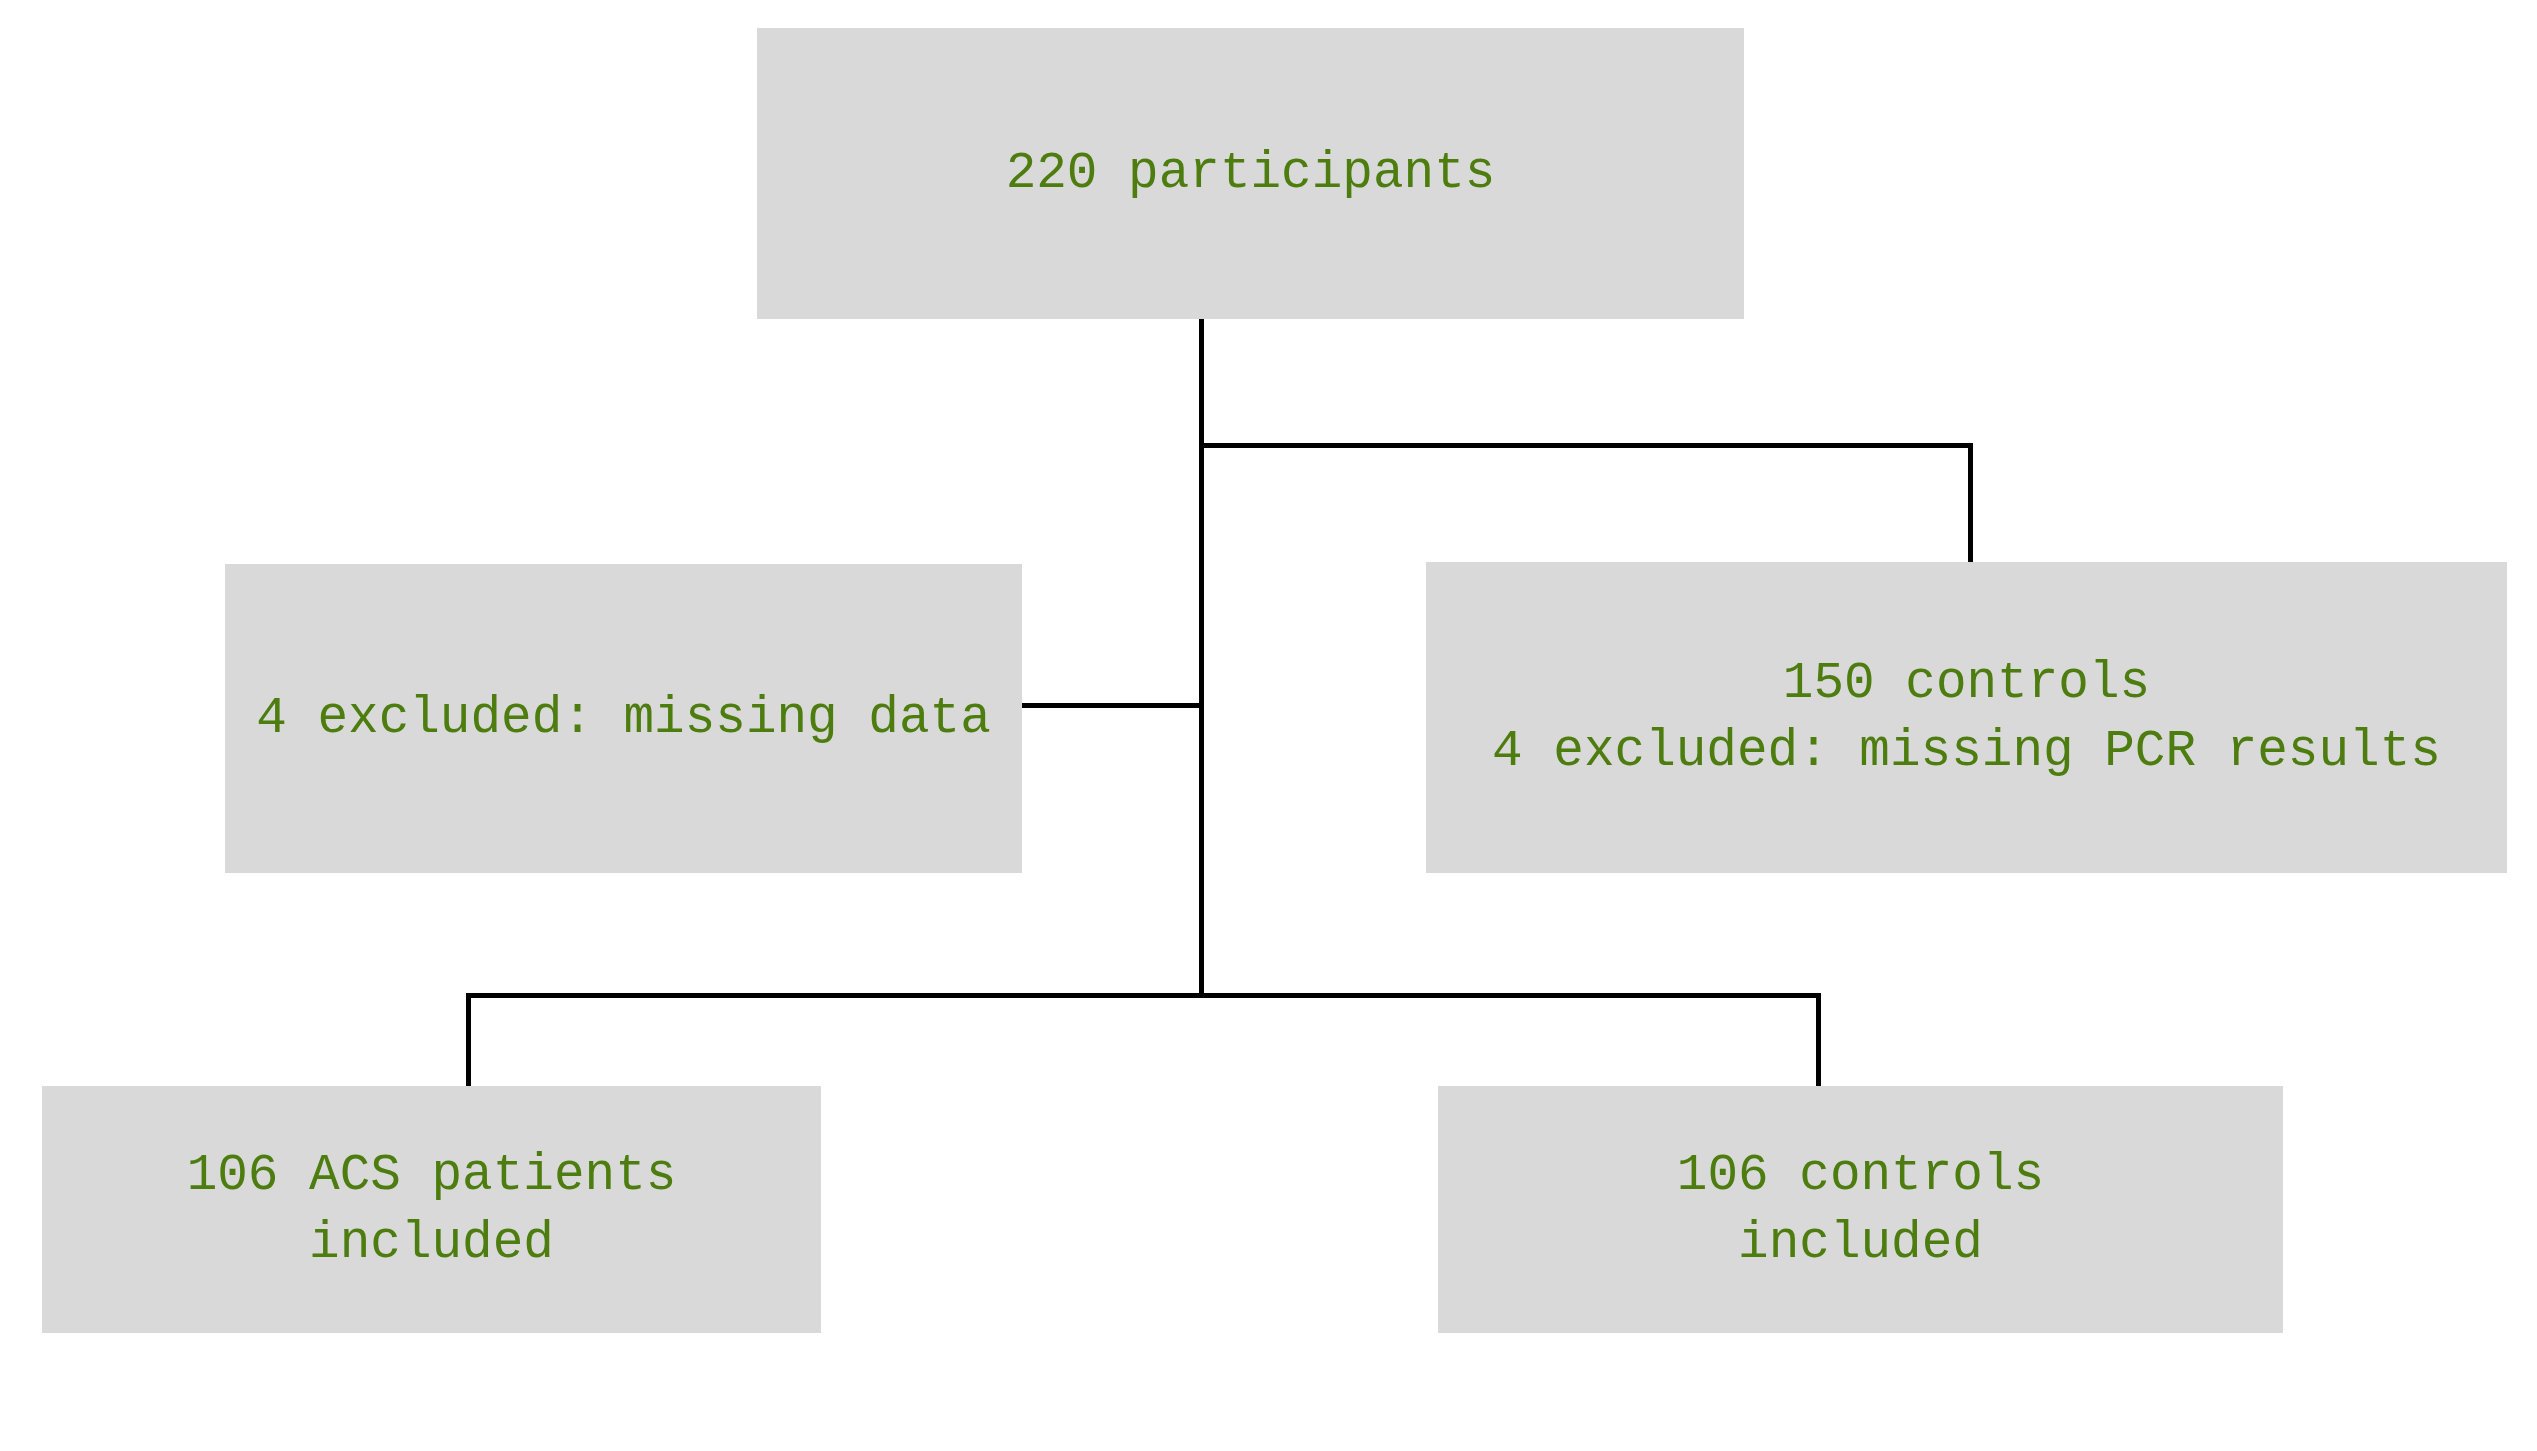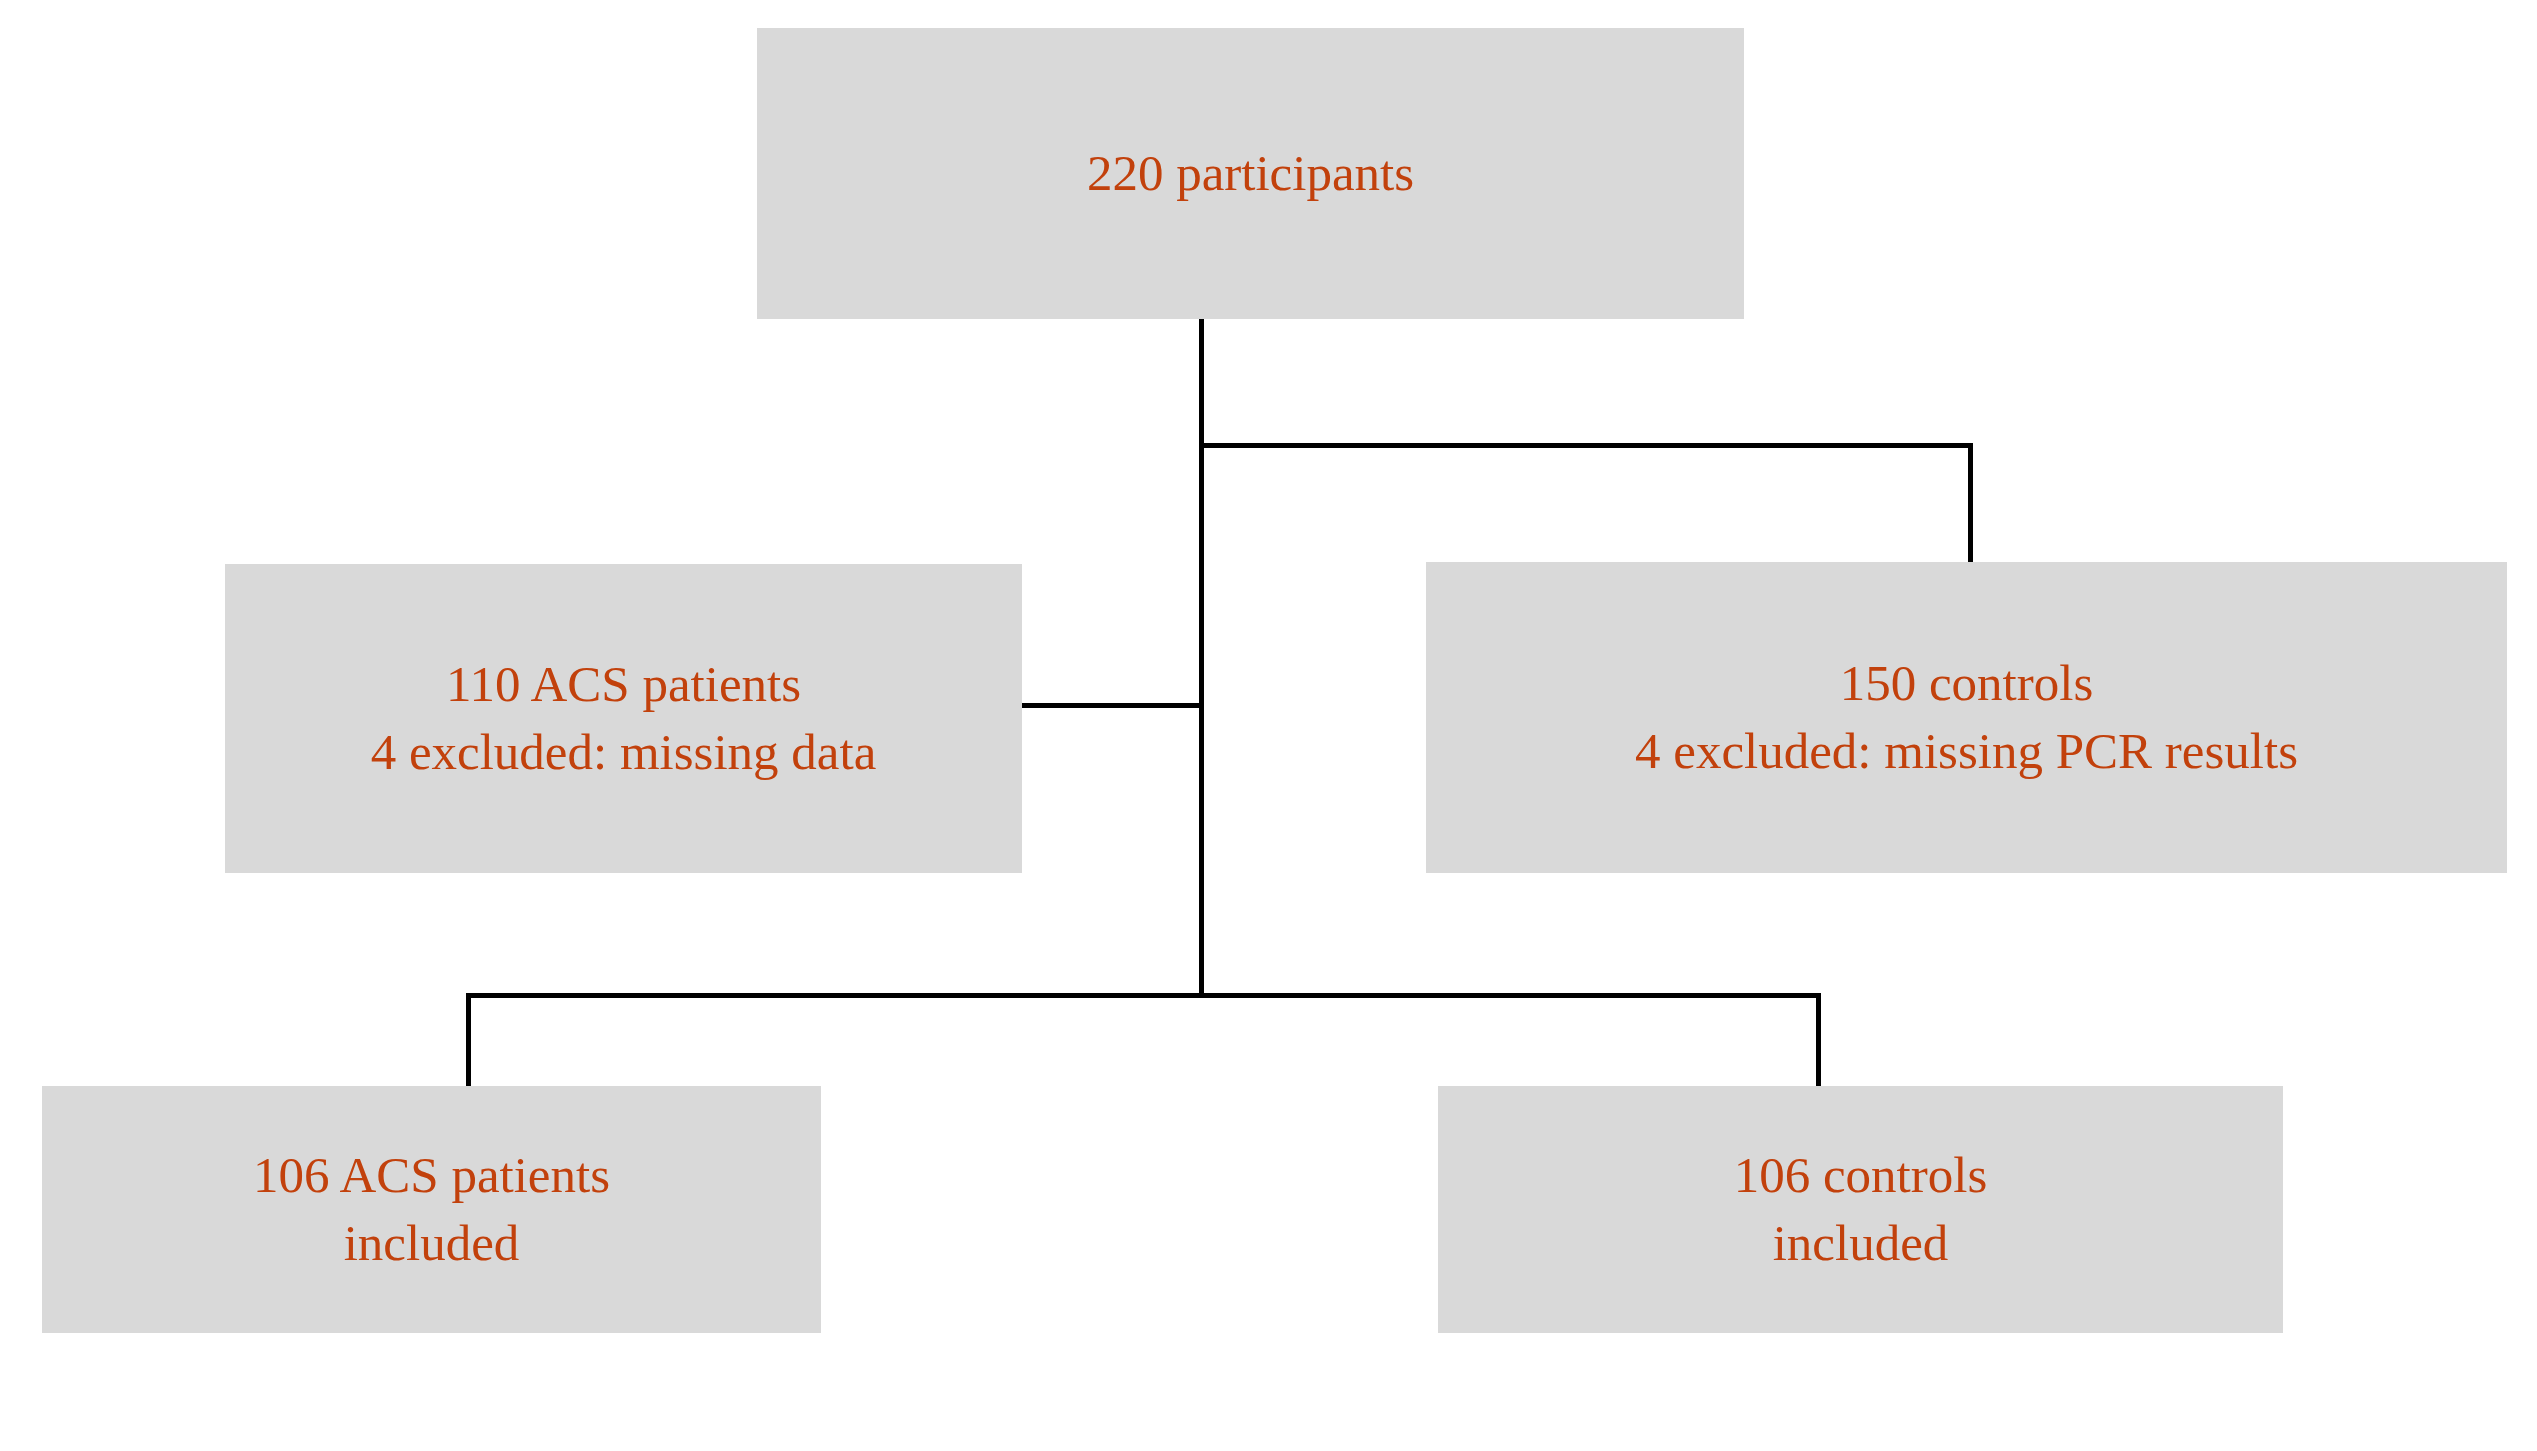--- a/index.html
+++ b/index.html
@@ -19,26 +19,27 @@
     overflow: hidden;
   }
   
   .node {
     position: absolute;
     background: #d9d9d9;
     display: flex;
     flex-direction: column;
     align-items: center;
     justify-content: center;
-    color: #c2410c;
+    color: #4d7c0f;
     font-size: 51px;
     line-height: 1.32;
     z-index: 3;
     box-sizing: border-box;
     padding: 0 10.4px;
+    font-family: Liberation Mono, monospace;
   }
   .node .line {
     display: block;
     white-space: nowrap;
   }
   #node-enrolled  { left: 757px; top: 28px;   width: 987px; height: 291px; }
   #node-acs-pre   { left: 225px;  top: 564px;  width: 797px; height: 309px; }
   #node-ctrl-pre  { left: 1426px; top: 562px;  width: 1081px; height: 311px; }
   #node-acs-post  { left: 42px;   top: 1086px; width: 779px; height: 247px; }
   #node-ctrl-post { left: 1438px; top: 1086px; width: 845px; height: 247px; }
@@ -75,21 +76,20 @@
   <div class="conn h" id="conn-left-stub-h"></div>
   <div class="conn h" id="conn-lower-bar-h"></div>
   <div class="conn v" id="conn-lower-left-v"></div>
   <div class="conn v" id="conn-lower-right-v"></div>
 
   <div class="node" id="node-enrolled">
     <span class="line">220 participants</span>
   </div>
 
   <div class="node" id="node-acs-pre">
-    <span class="line">110 ACS patients</span>
     <span class="line">4 excluded: missing data</span>
   </div>
 
   <div class="node" id="node-ctrl-pre">
     <span class="line">150 controls</span>
     <span class="line">4 excluded: missing PCR results</span>
   </div>
 
   <div class="node" id="node-acs-post">
     <span class="line">106 ACS patients</span>

